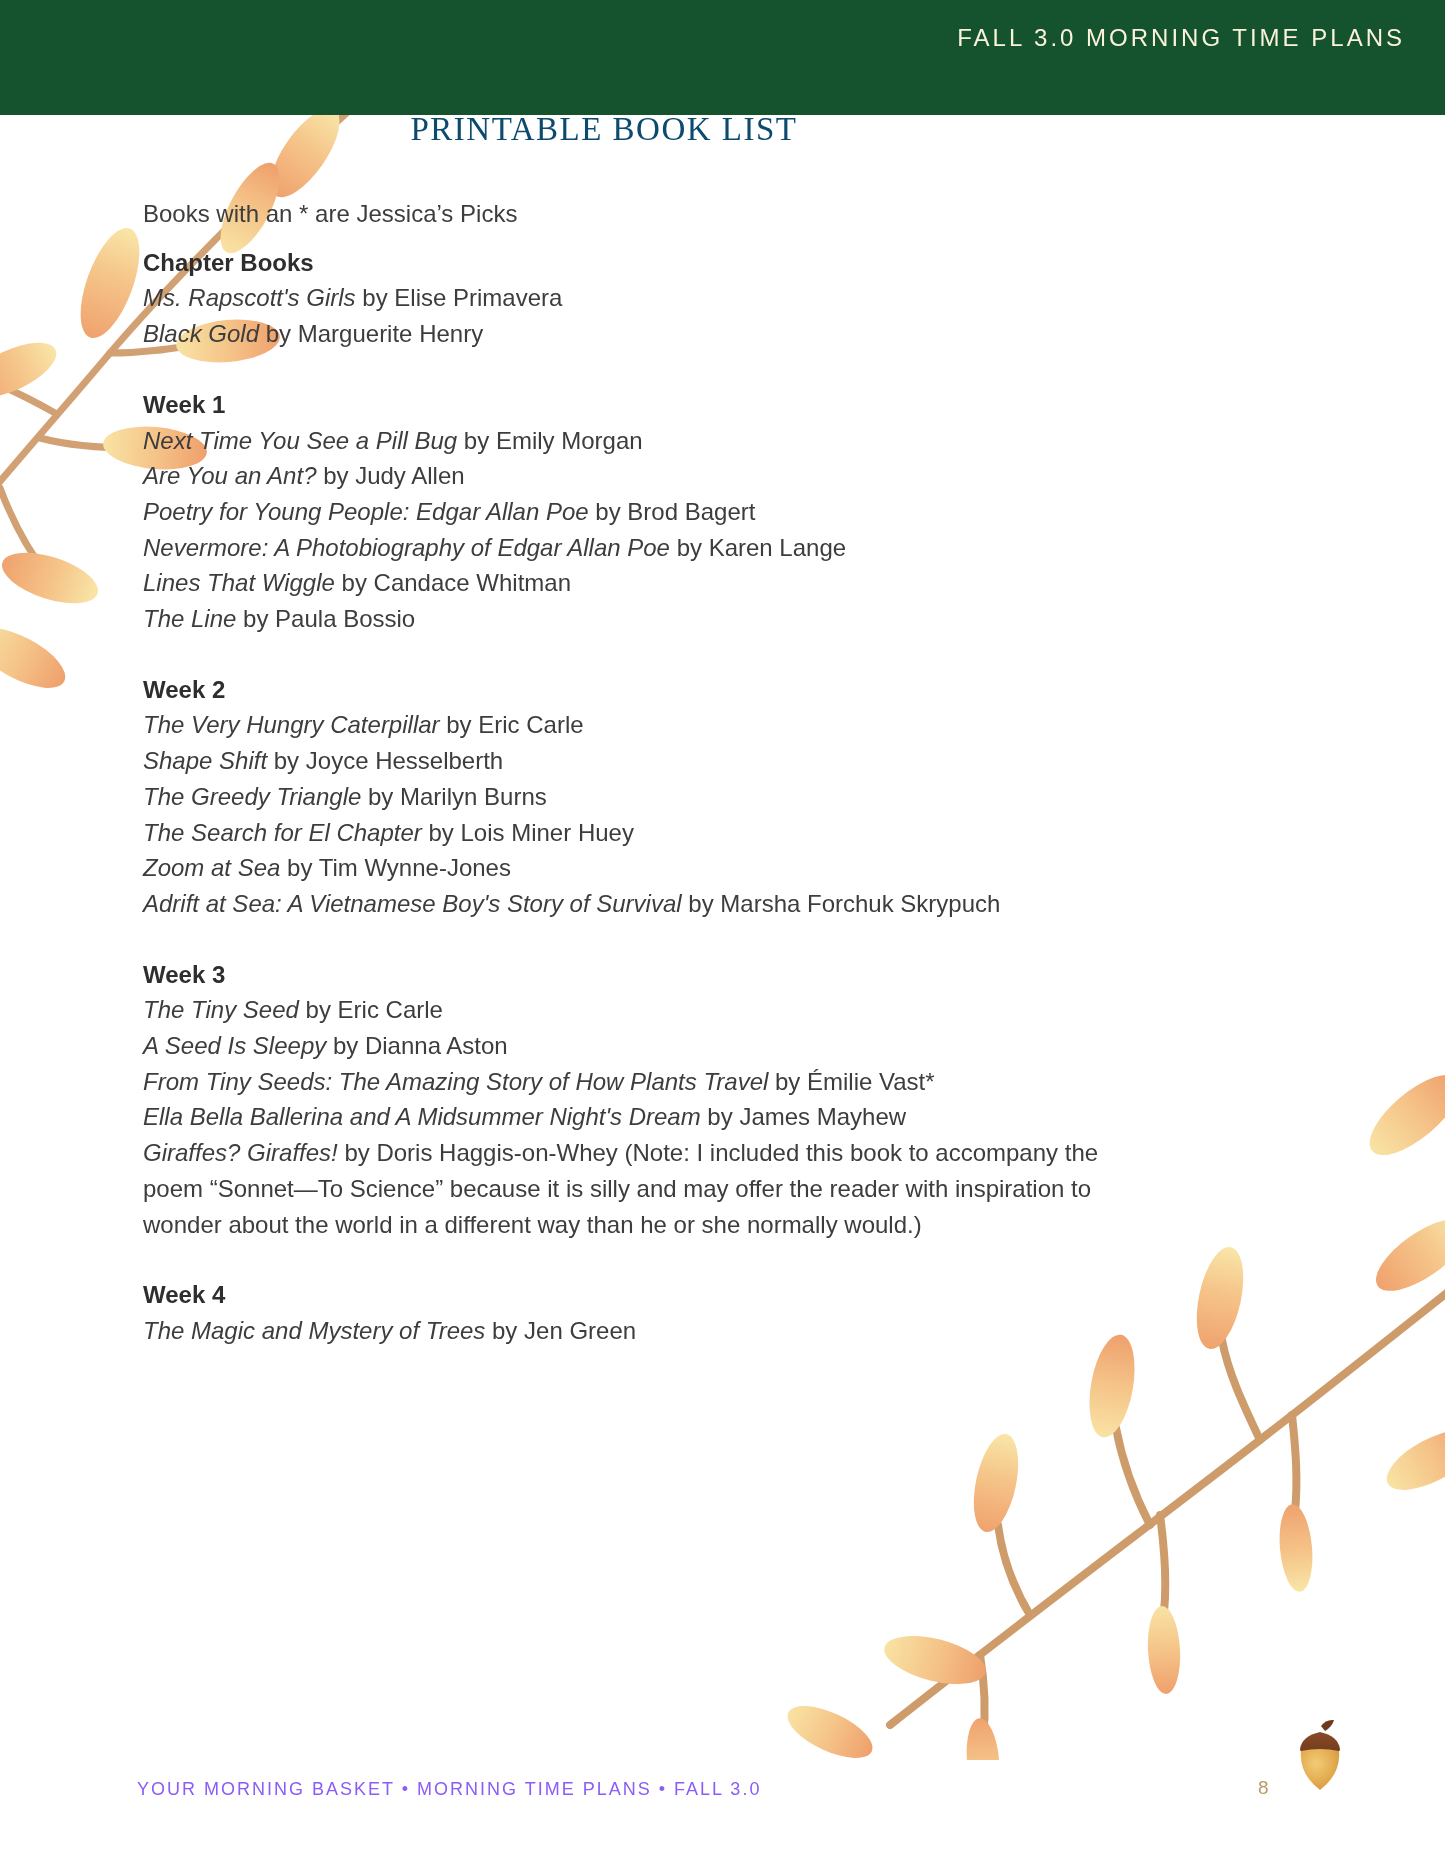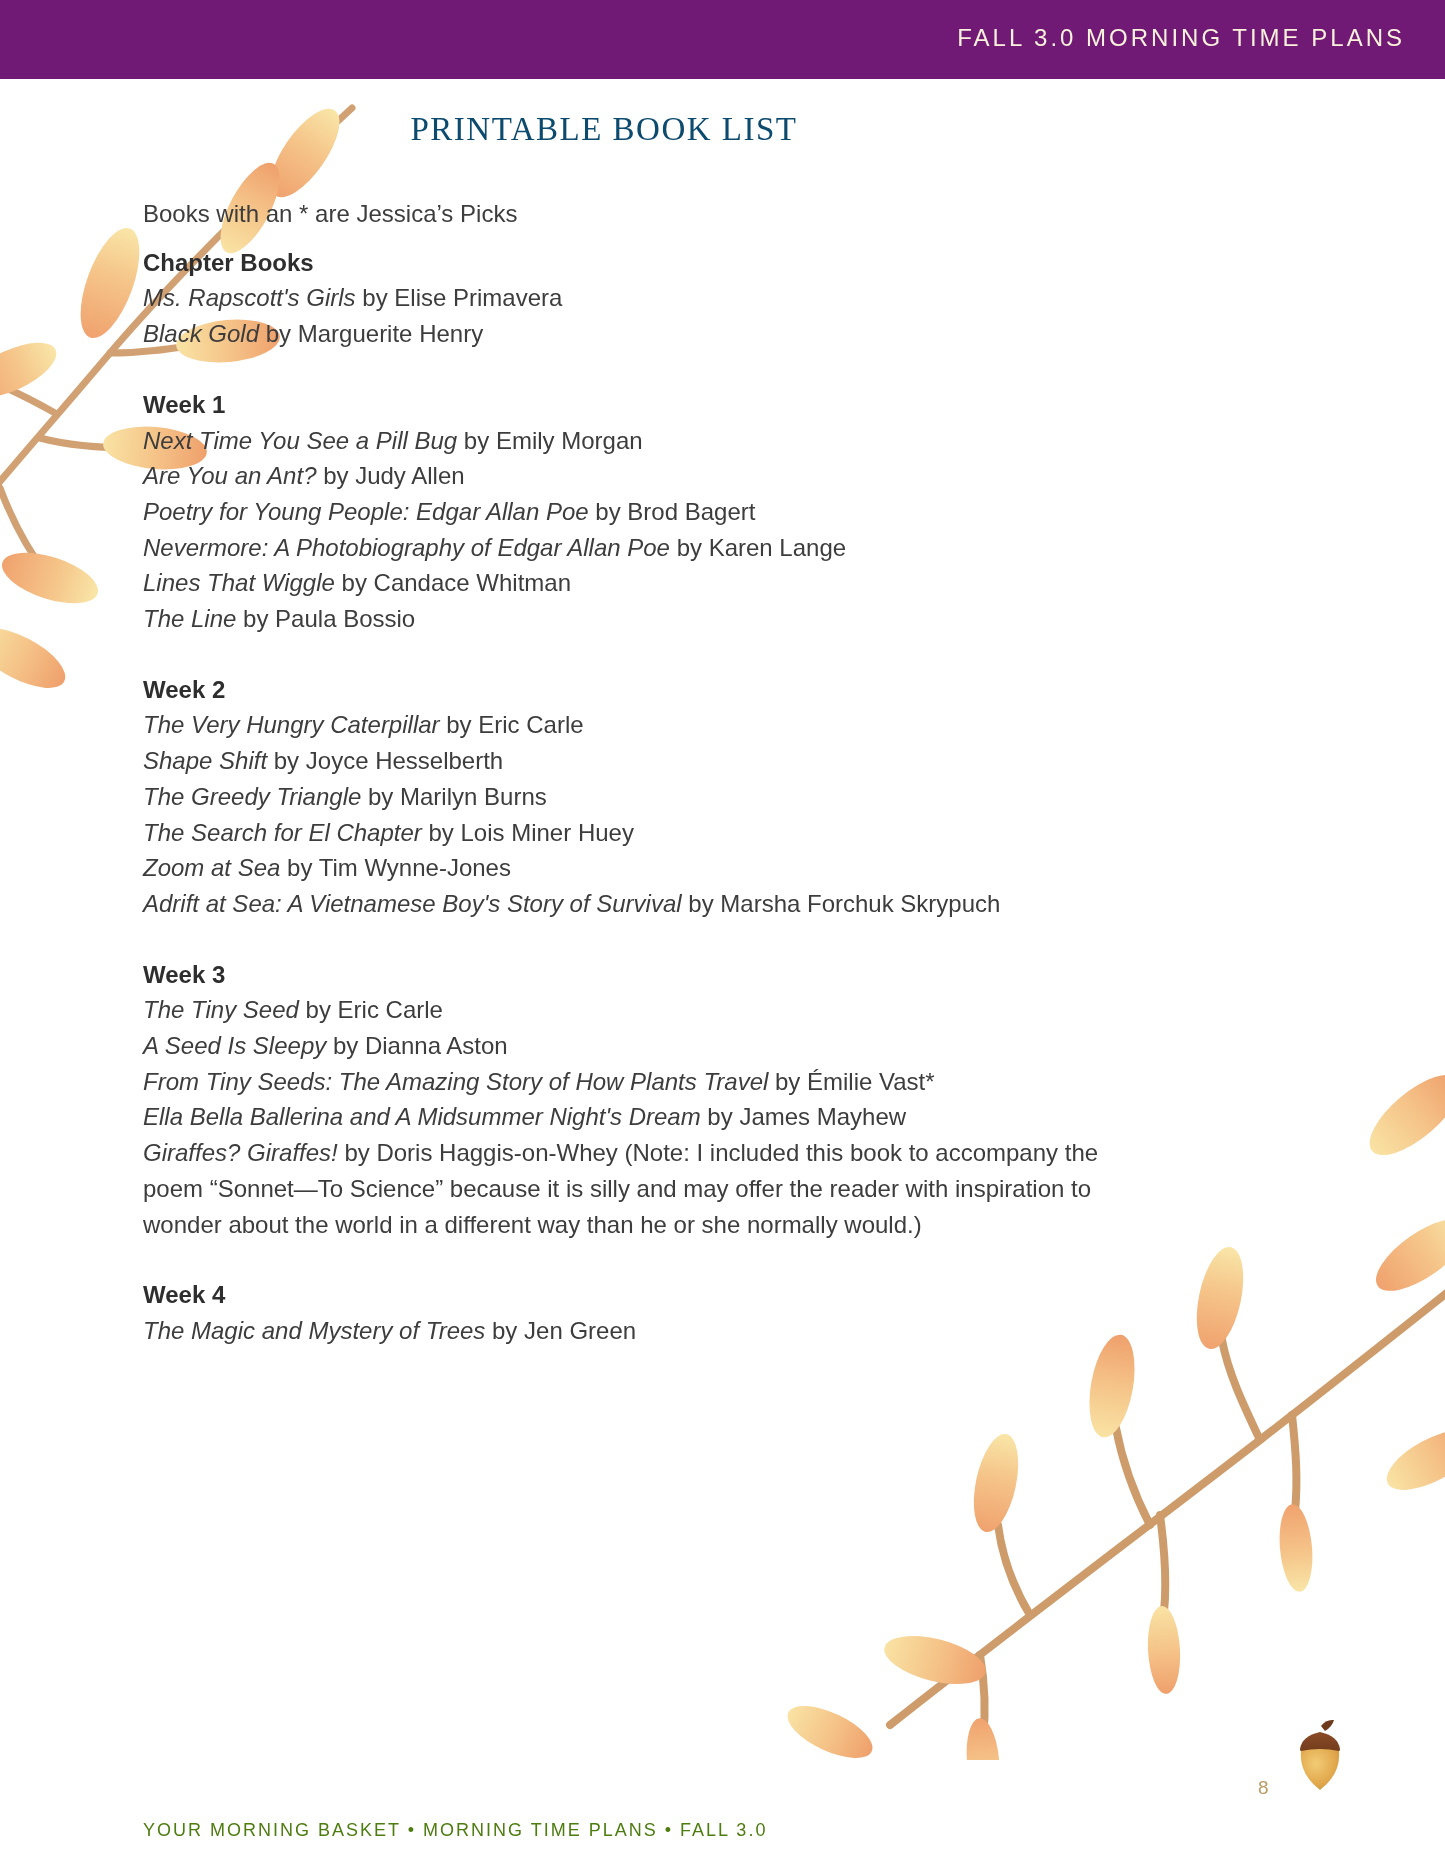--- a/index.html
+++ b/index.html
@@ -6,22 +6,22 @@
   .page{
     position:relative;
     width:1445px;
     height:1869px;
     background:#ffffff;
     overflow:hidden;
     font-family:"Liberation Sans",sans-serif;
   }
   
   .header-bar{
-    position:absolute;top:0;left:0;width:1445px;height:79px;
-    background:#701a75;
+    position:absolute;top:0;left:0;width:1445px;height:115px;
+    background:#14532d;
     box-sizing:border-box;
     display:flex;justify-content:flex-end;align-items:flex-start;
     padding:24px 40px 0 0;
   }
   .header-bar-title{
     color:#FBF2DC;
     font-size:24px;
     letter-spacing:3px;
     font-weight:400;
     white-space:nowrap;
@@ -43,22 +43,22 @@
     color:#3D3D3D;
   }
   .intro{margin:0 0 13px 0;}
   .section{margin:0 0 35px 0;}
   .section:last-child{margin-bottom:11px;}
   .heading{margin:0;font-weight:700;color:#2E2E2E;}
   .book{margin:0;max-width:1000px;}
   .book em{font-style:italic;}
   
   .footer-left{
-    position:absolute;left:143px;top:1779px;
-    font-size:18px;letter-spacing:2px;color:#4d7c0f;white-space:nowrap;margin-top:41px;
+    position:absolute;left:137px;top:1779px;
+    font-size:18px;letter-spacing:2px;color:#8b5cf6;white-space:nowrap;
   }
   .page-number{
     position:absolute;left:1258px;top:1777px;
     font-size:19px;color:#B99B64;
   }
   .acorn{position:absolute;left:1290px;top:1718px;width:60px;height:84px;}
   
   .branch{position:absolute;pointer-events:none;}
   .branch-top-left{left:-40px;top:98px;width:420px;height:610px;}
   .branch-bottom-right{left:680px;top:1060px;width:765px;height:700px;}

